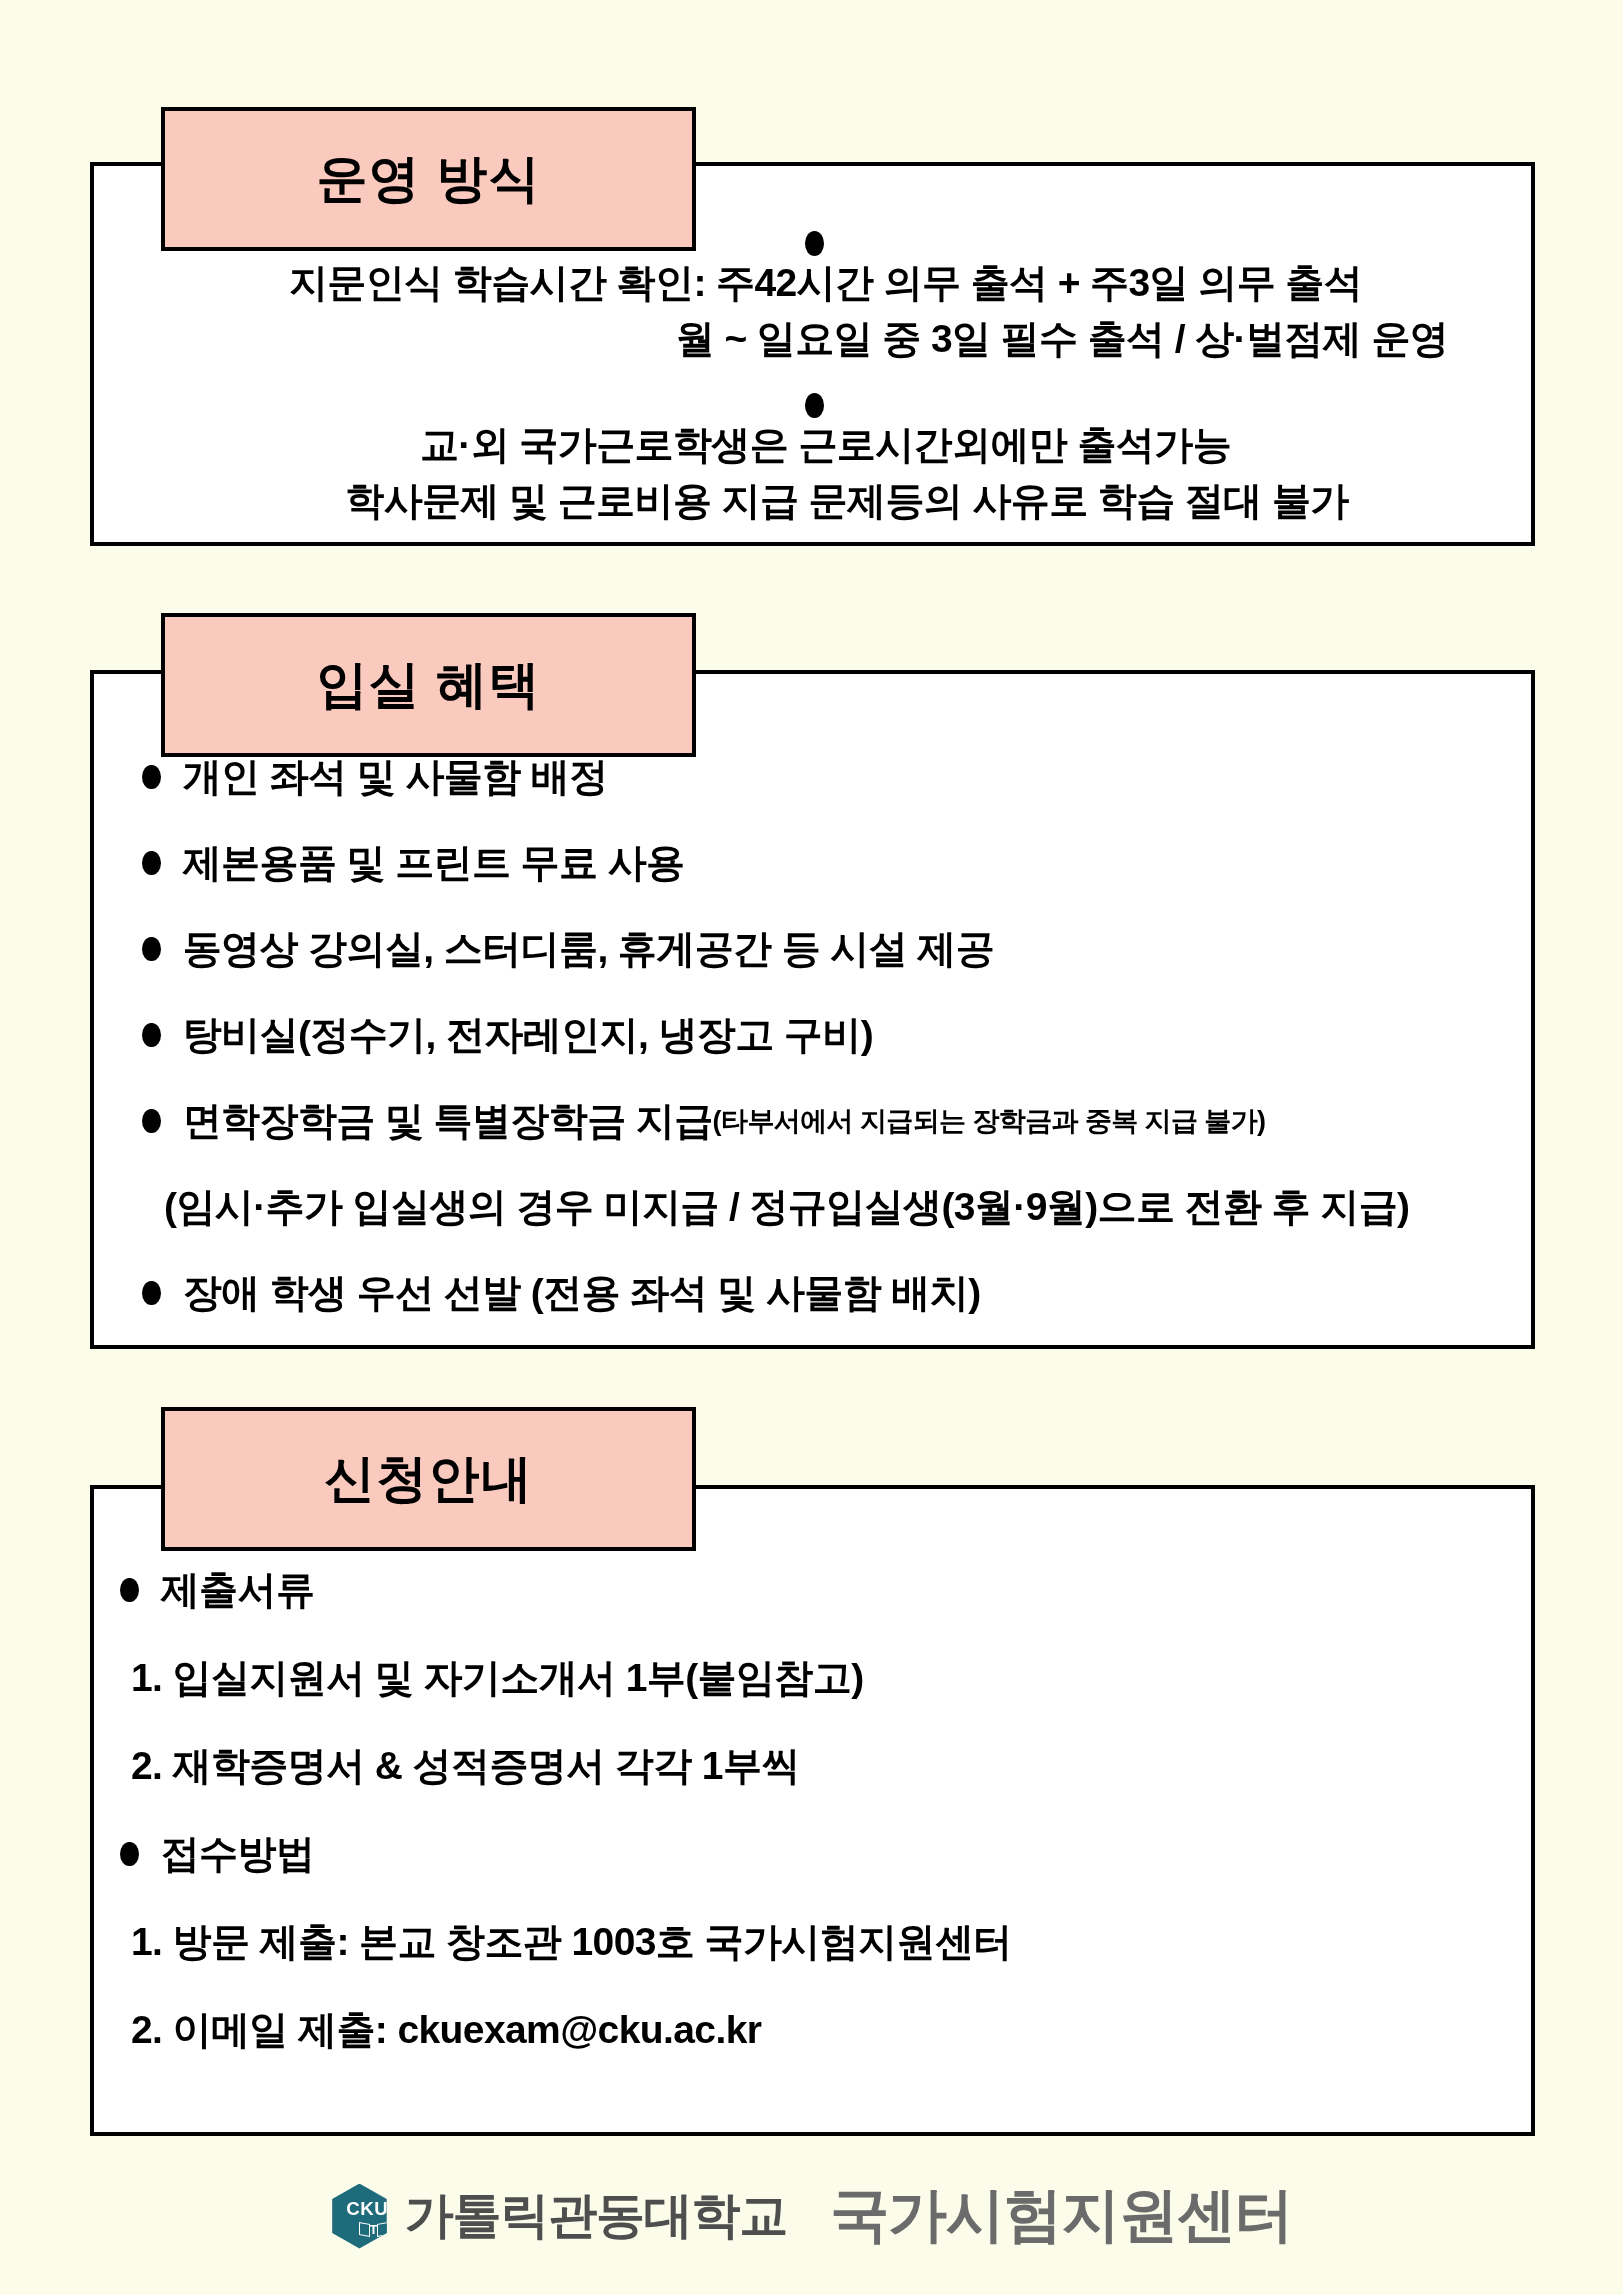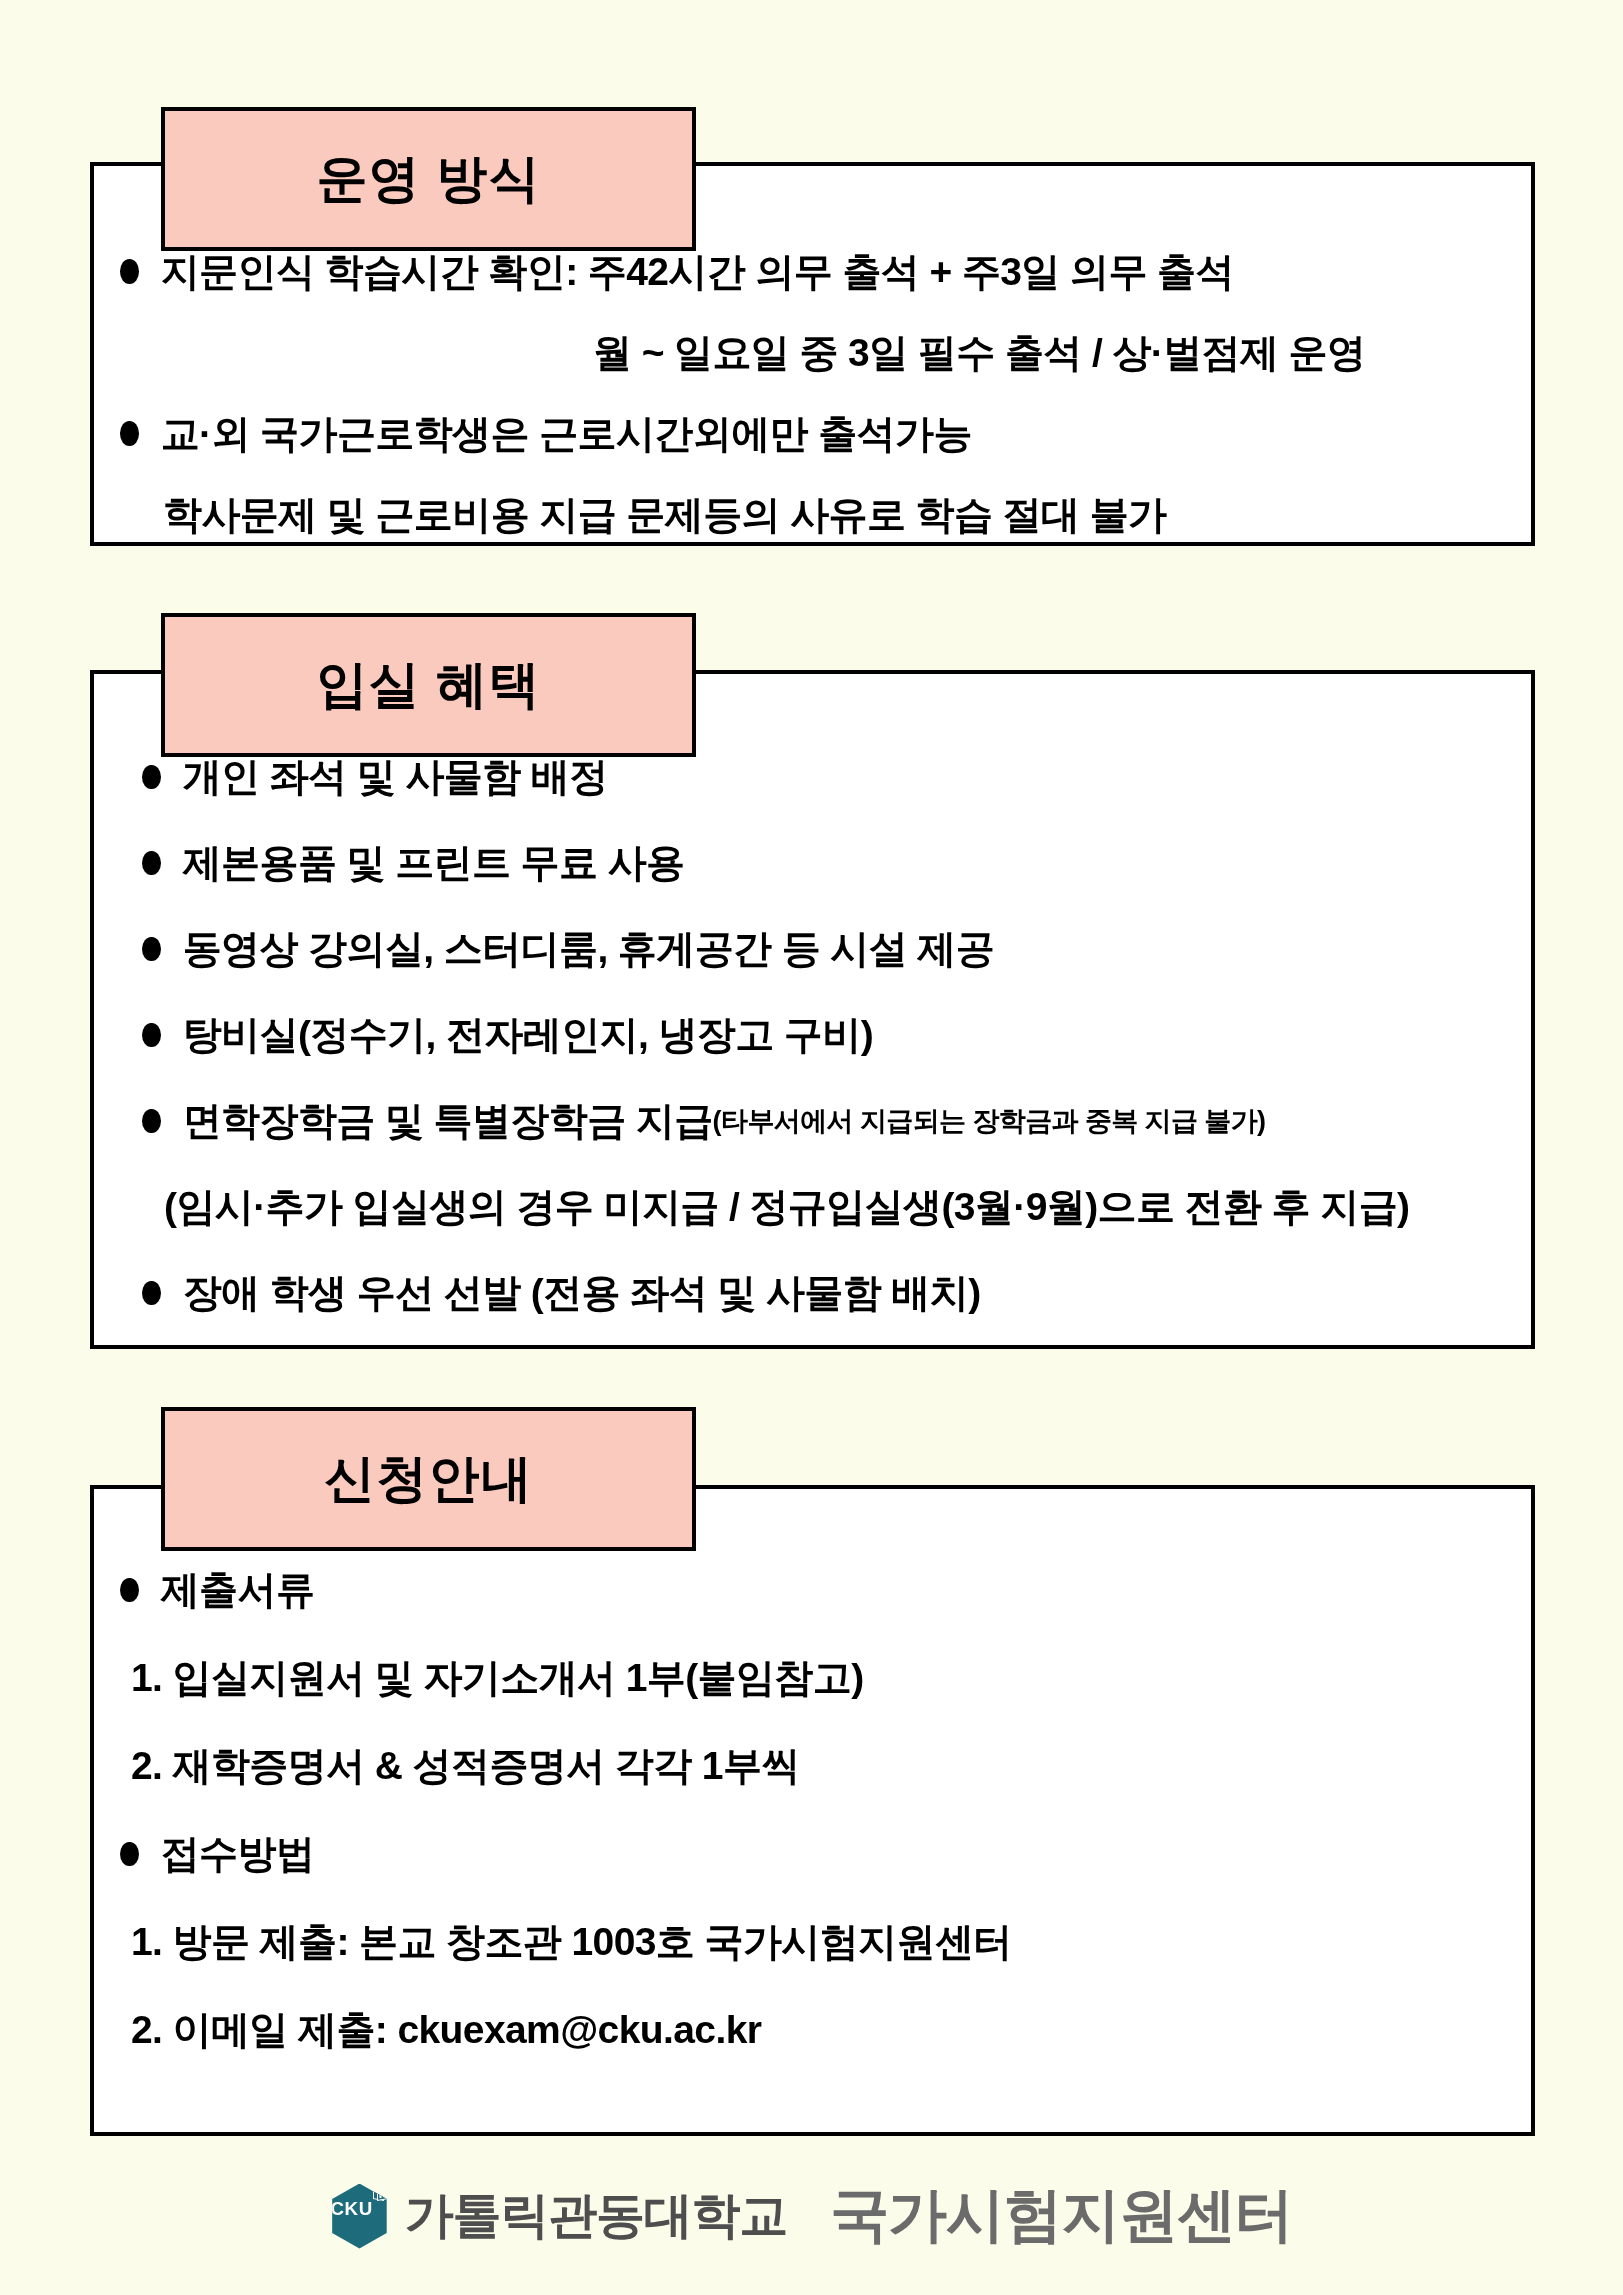--- a/index.html
+++ b/index.html
@@ -40,21 +40,21 @@
   .lines { box-sizing:border-box; width:100%; height:100%; }
   .c1 .lines { padding-top:65px; }
   .c2 .lines { padding-top:60px;padding-left:22px; }
   .c3 .lines { padding-top:57px; }
 
   .line {
     display:flex; align-items:center;
     font-size:39px; letter-spacing:-0.6px;
     white-space:nowrap;
   }
-  .c1 .line { height:81px; }
+  .c1 .line { height:81px;flex-direction:column; }
   .c2 .line { height:86px; }
   .c3 .line { height:88px; }
 
   .dot {
     width:18.7px; height:24.5px;
     background:#000; border-radius:50%;
     margin-right:22px; flex:none;
   }
   .t-bullet       { padding-left:26px; }
   .t-indent       { padding-left:69px; }
@@ -65,21 +65,21 @@
 
   .footer {
     position:absolute; top:2176px; left:0; width:100%;
     display:flex; align-items:center; justify-content:center;
     z-index:1;
   }
   .hex {
     width:58px; height:65px; flex:none;
     background:#1E6B7B;
     clip-path:polygon(50% 0%, 97% 24%, 97% 76%, 50% 100%, 3% 76%, 3% 24%);
-    display:flex; flex-direction:row; align-items:flex-start;
+    display:flex; flex-direction:column; align-items:flex-end;
     margin-right:16.3px;
   }
   .cku { color:#fff; font-size:18.7px; letter-spacing:0.6px; margin-top:14px; }
   .book { position:relative; width:30px; height:17.5px; margin-top:2.3px; }
   .book::before, .book::after {
     content:""; position:absolute; top:1.2px; width:11px; height:13px;
     border:1.8px solid #fff; box-sizing:border-box; background:#1E6B7B;
   }
   .book::before { left:0.6px;  transform:skewY(10deg); }
   .book::after  { right:0.6px; transform:skewY(-10deg); }

